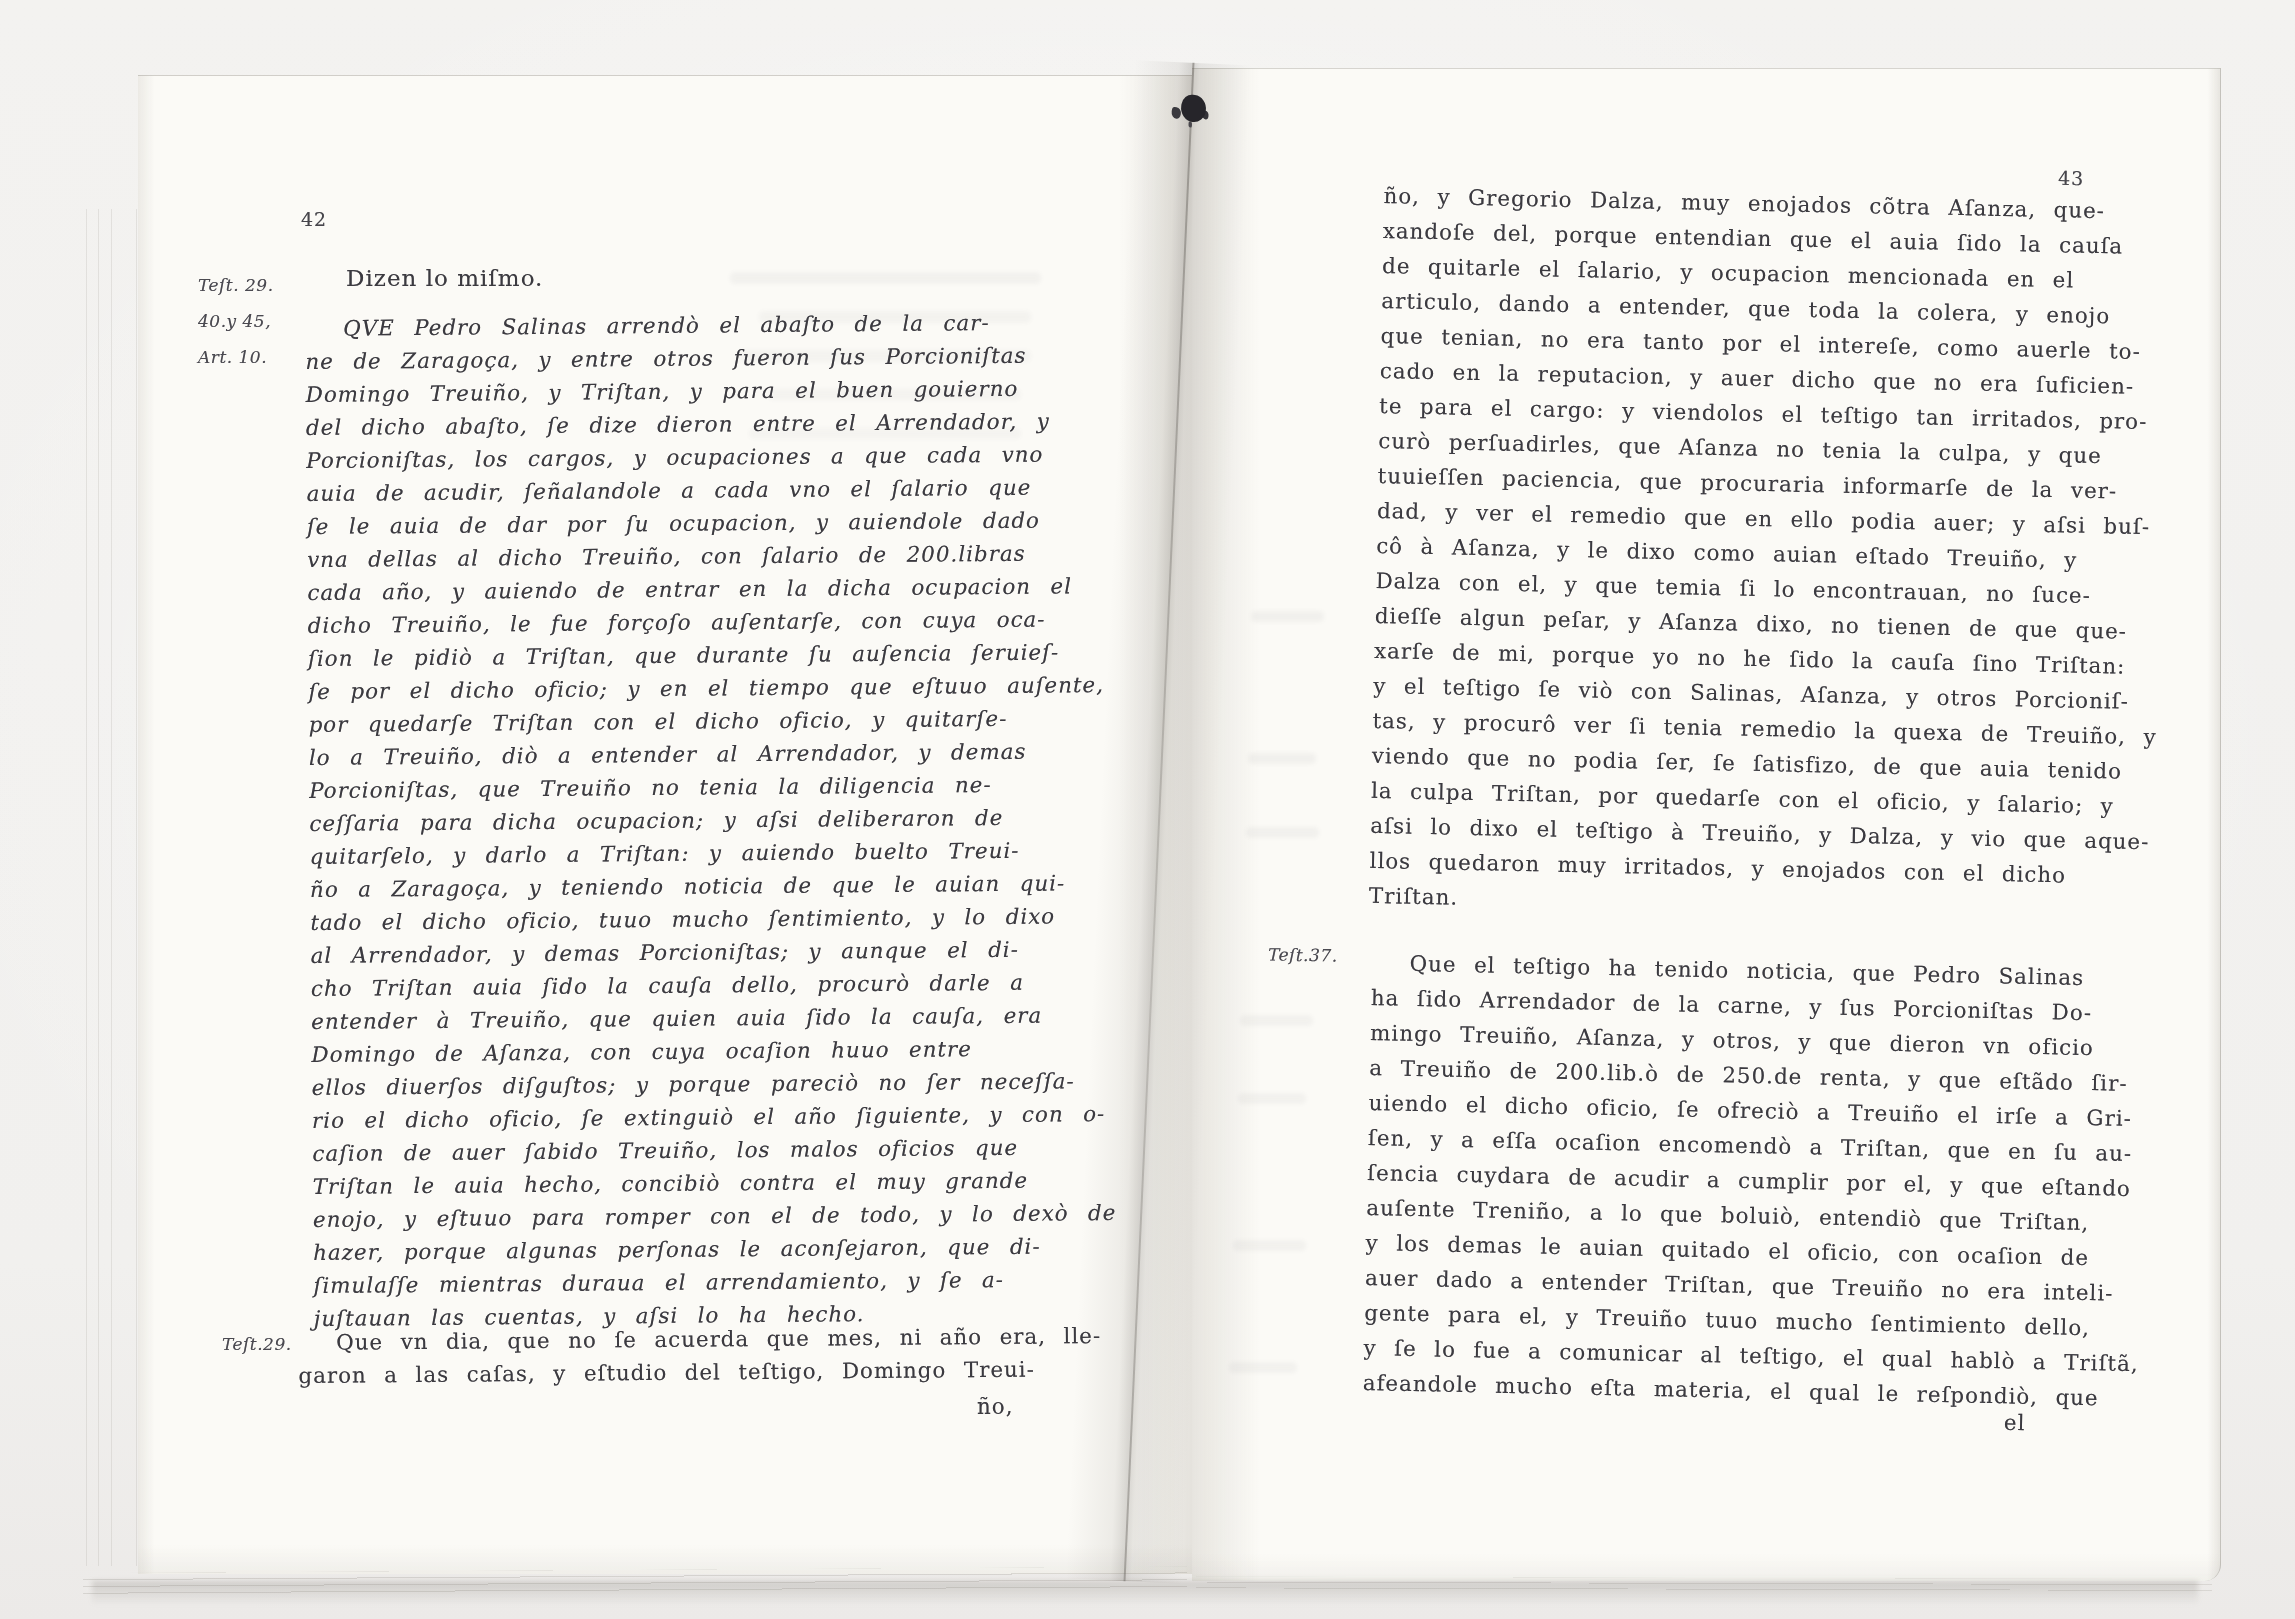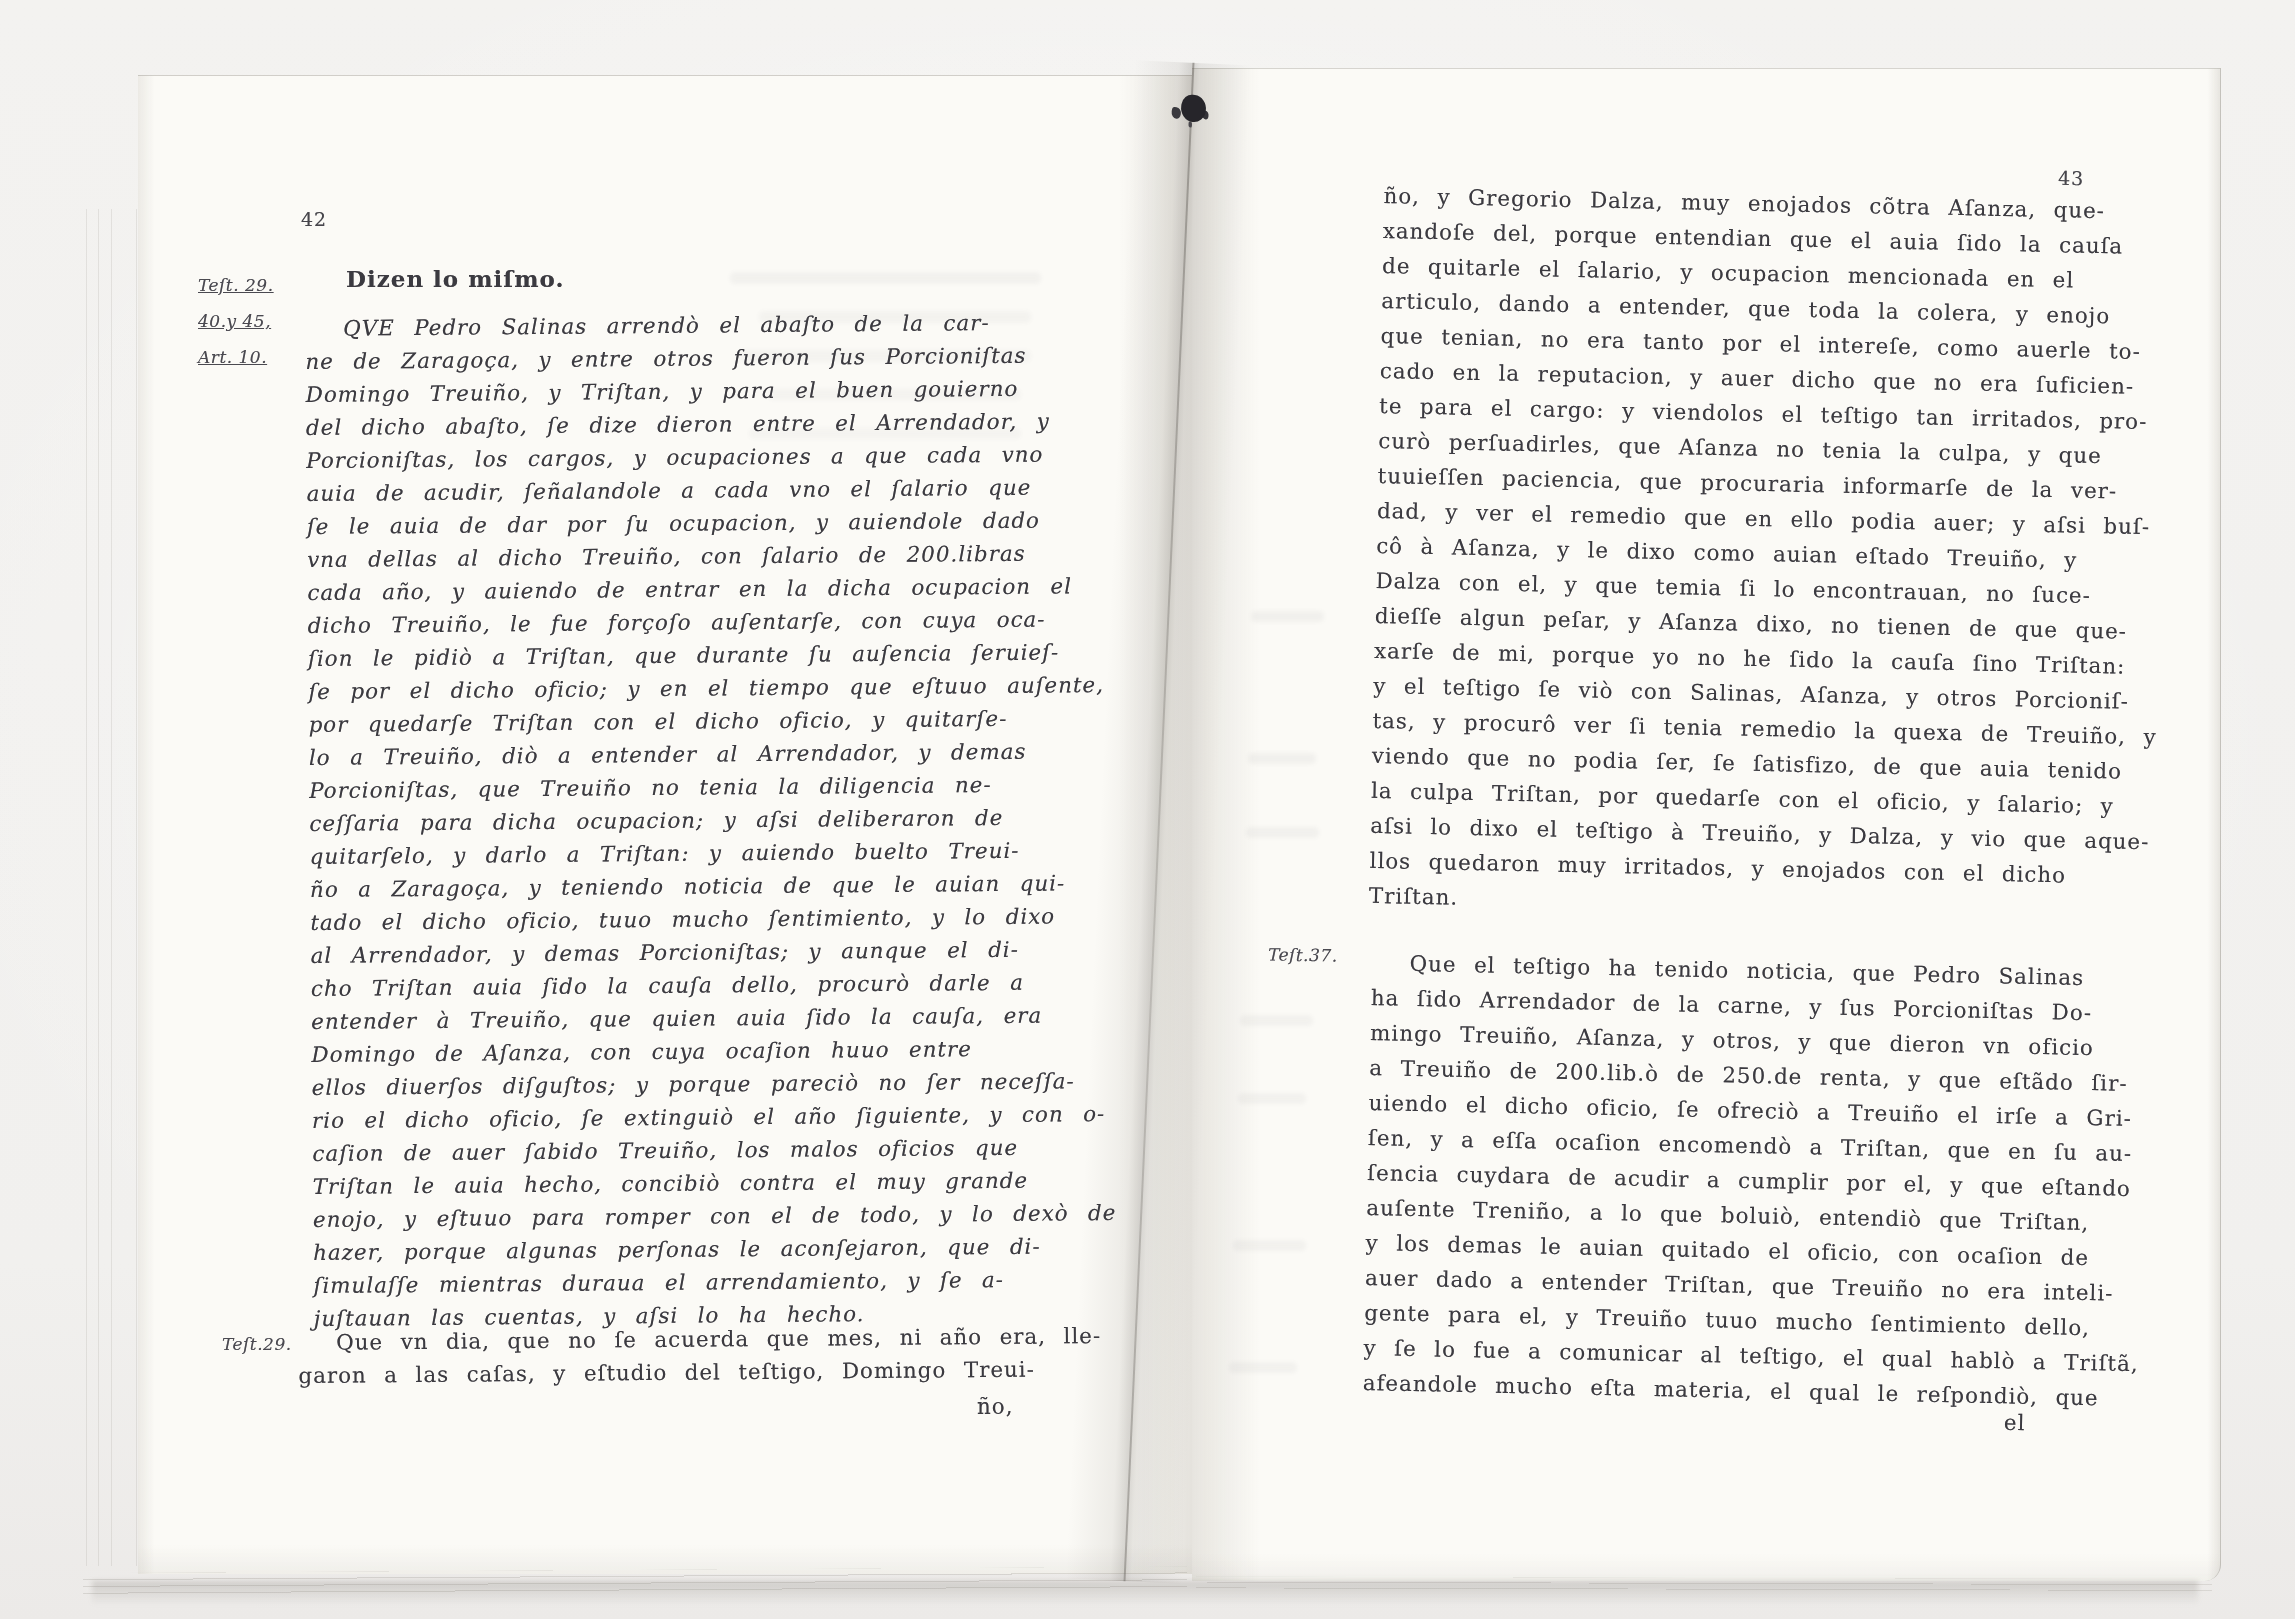--- a/index.html
+++ b/index.html
@@ -87,32 +87,31 @@
     text-shadow:0 0 0.6px rgba(59,58,64,.55);
   }
   .roman-type {
     font-style:normal; font-size:21.4px; letter-spacing:1px; word-spacing:9.7px;
     text-shadow:0 0 0.6px rgba(59,58,64,.5);
   }
   .indent-first .tline:first-child { text-indent:38px; }
   .heading {
     position:absolute; left:346px; top:265px; font-size:23px; letter-spacing:1px;
     text-shadow:0 0 0.6px rgba(59,58,64,.5);
-    font-weight:bold;
   }
   .folio { position:absolute; font-size:19px; letter-spacing:1px; color:#46454b;
     text-shadow:0 0 0.5px rgba(70,69,75,.5); }
   .folio-left { left:301px; top:208px; }
   .folio-right { left:2058px; top:167px; transform:rotate(1deg); }
   .margin-note {
     position:absolute; font-style:italic; font-size:17px; color:#4a4950;
     letter-spacing:0.5px; text-shadow:0 0 0.5px rgba(74,73,80,.45);
   }
   .mnote-top { left:198px; top:267px; width:102px; }
-  .mnote-top .tline { height:36px; line-height:36px;text-decoration:underline; }
+  .mnote-top .tline { height:36px; line-height:36px; }
   .mnote-bottom-left { left:214px; top:1334px;margin-left:8px; }
   .mnote-right { left:1268px; top:945px; transform:rotate(1deg); }
   .catchword { position:absolute; font-size:21.4px; letter-spacing:1px;
     text-shadow:0 0 0.6px rgba(59,58,64,.5); }
   .catchword-left { left:957px; top:1394px;margin-left:20px; }
   .catchword-right { left:2004px; top:1410px; transform:rotate(1.2deg); }
   .block-left-1 { left:305px; top:312px; width:720px; transform:rotate(-0.5deg); transform-origin:0 0; }
   .block-left-2 { left:298px; top:1326px; width:720px; transform:rotate(-0.5deg); transform-origin:0 0; }
   .block-right-1 { left:1384px; top:178px; width:708px; transform:rotate(1.2deg); transform-origin:0 0; }
   .block-right-2 { left:1372px; top:945px; width:708px; transform:rotate(1.2deg); transform-origin:0 0; }

